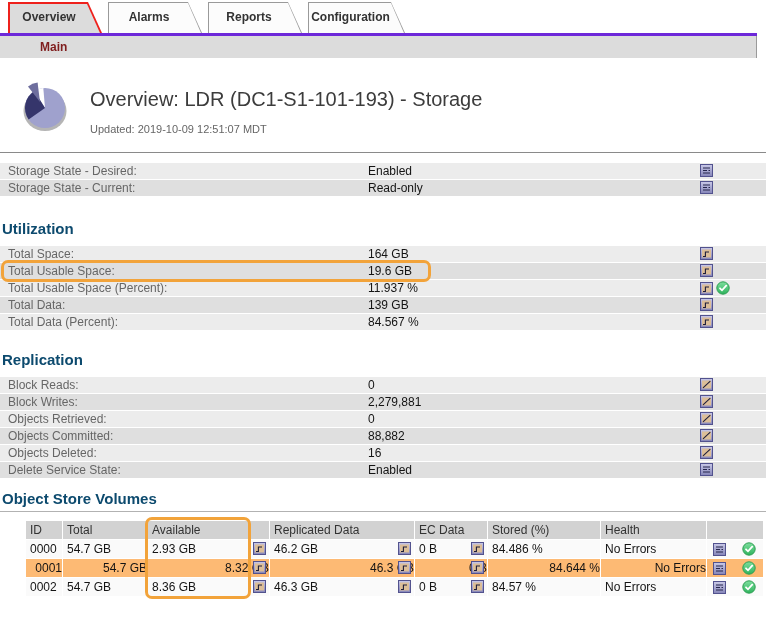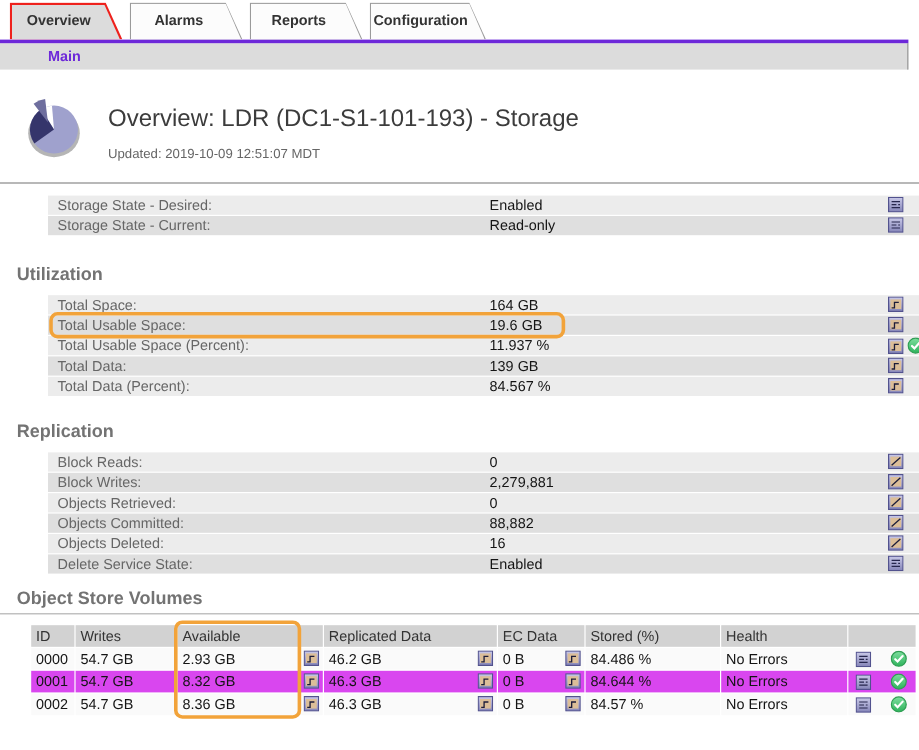--- a/index.html
+++ b/index.html
@@ -15,56 +15,56 @@
              clip-path:polygon(0 0,calc(100% - 13px) 0,100% 100%,0 100%);}
   .tab.active .tab-outer{background:#ee211c;}
   .tab.active .tab-inner{left:2px;top:2px;right:2px;background:#dcdcdc;}
   .tab-label{position:relative;z-index:1;display:block;text-align:center;line-height:30px;
              font-size:12px;font-weight:bold;color:#333;padding-right:12px;}
 
   
   .main-bar{width:748px;height:22px;background:#dcdcdc;border-right:1px solid #9a9a9a;
             padding-left:8px;}
   .main-link{display:inline-block;margin-left:32px;line-height:22px;font-size:12px;
-             font-weight:bold;color:#6d28d9;cursor:pointer;}
+             font-weight:bold;color:#7f1d1d;cursor:pointer;}
 
   
   .page-header{position:relative;height:94px;}
   .pie-icon{position:absolute;left:15px;top:20px;}
   .page-title{position:absolute;left:90px;top:30px;font-size:20px;color:#3c3c3c;}
   .page-updated{position:absolute;left:90px;top:65px;font-size:11px;color:#666;}
   .rule{border:0;border-top:1px solid #8a8a8a;margin:0;}
   .rule2{border:0;border-top:1px solid #b2b2b2;margin:4px 0 8px 0;}
 
   
-  .attr-list{margin-top:10px;padding-left:40px;}
+  .attr-list{margin-top:10px;}
   .attr-row{position:relative;height:16px;margin-bottom:1px;font-size:12px;line-height:16px;}
   .attr-row.odd{background:#ececec;}
   .attr-row.even{background:#dfdfdf;}
   .attr-label{position:absolute;left:8px;color:#666;white-space:nowrap;}
   .attr-value{position:absolute;left:368px;color:#141414;white-space:nowrap;}
   .attr-icons{position:absolute;left:700px;top:1px;display:flex;gap:3px;align-items:center;}
   .row-highlight{position:absolute;left:1px;top:-3px;width:430px;height:22px;
                  border:3px solid #f2a33a;border-radius:7px;box-sizing:border-box;z-index:3;
                  pointer-events:none;}
 
-  h2.section{font-size:15px;font-weight:bold;color:#737373;margin:24px 0 9px 12px;padding-left:2px;}
+  h2.section{font-size:15px;font-weight:bold;color:#0c4a6e;margin:24px 0 9px 0;padding-left:2px;}
   h2.osv{margin-top:12px;margin-bottom:4px;}
   h2.repl{margin-top:21px;}
 
   
   .table-wrap{position:relative;}
   table.osv{margin-left:25px;border-collapse:separate;border-spacing:1px;font-size:12px;
             table-layout:fixed;width:739px;}
   table.osv th{background:#d2d2d2;text-align:left;font-weight:normal;color:#333;
                height:18px;padding:0 0 0 4px;overflow:hidden;white-space:nowrap;}
   table.osv td{height:18px;padding:0 0 0 4px;color:#141414;position:relative;
                overflow:hidden;white-space:nowrap;}
   tr.t-odd td{background:#fafafa;}
-  tr.t-even td{background:#d946ef;}
+  tr.t-even td{background:#fdba74;text-align:right;}
   td .cell-icon{position:absolute;right:3px;top:2px;}
   .health-icons{display:flex;gap:16px;align-items:center;padding-left:2px;}
   .tbl-highlight{position:absolute;left:145px;top:-3px;width:106px;height:82px;
                  border:3px solid #f2a33a;border-radius:7px;box-sizing:border-box;z-index:3;
                  pointer-events:none;}
 
   .icn{display:block;}
 </style>
 </head>
 <body>
@@ -288,21 +288,21 @@
         <col style="width:121px">
       <col style="width:144px">
         <col style="width:72px">
         <col style="width:112px">
       <col style="width:105px">
         <col style="width:56px">
     </colgroup>
     <thead>
       <tr>
         <th>ID</th>
-        <th>Writes</th>
+        <th>Total</th>
         <th>Available</th>
         <th>Replicated Data</th>
         <th>EC Data</th>
         <th>Stored (%)</th>
         <th>Health</th>
         <th></th>
       </tr>
     </thead>
     <tbody>
       <tr class="t-odd">

